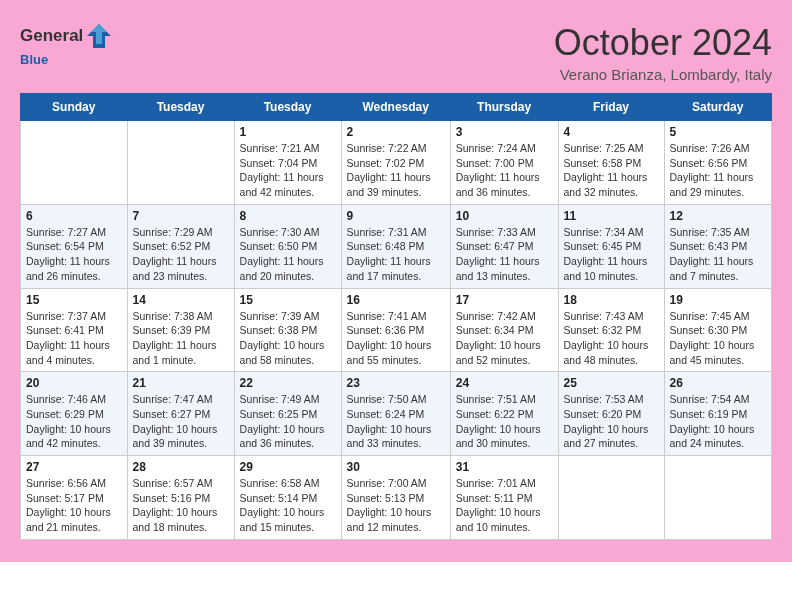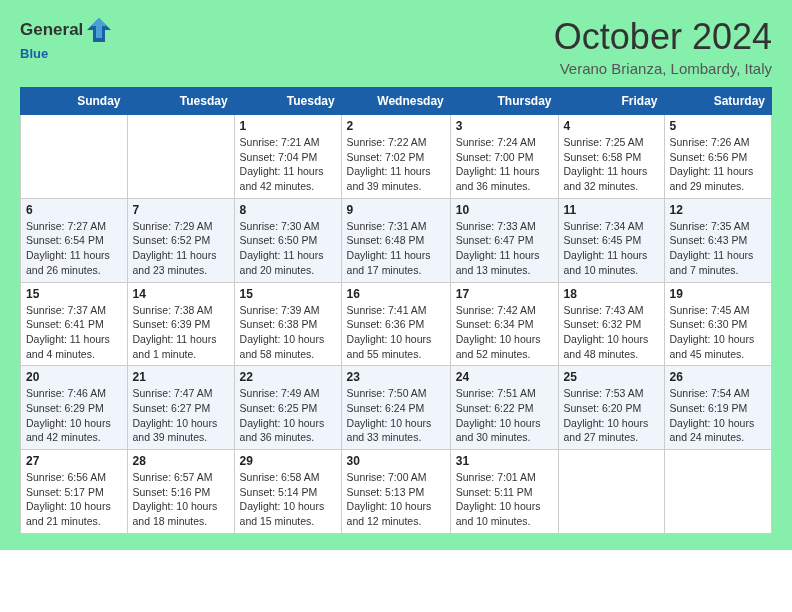--- a/index.html
+++ b/index.html
@@ -4,22 +4,22 @@
   <style>
     * { box-sizing: border-box; margin: 0; padding: 0; }
     body {
       font-family: Arial, sans-serif;
       background: #fff;
       width: 792px;
       min-height: 612px;
     }
     .page {
       width: 792px;
-      padding: 16px 20px;
-      background: #86efac;
+      padding: 22px 20px;
+      background: #f9a8d4;
     }
     .header {
       display: flex;
       align-items: flex-start;
       justify-content: space-between;
       margin-bottom: 10px;
     }
     .logo {
       display: flex;
       align-items: center;
@@ -38,21 +38,21 @@
       margin-top: 2px;
     }
     .calendar {
       width: 100%;
       border-collapse: collapse;
       font-size: 11px;
     }
     .calendar th {
       background: #1a5fa8;
       color: #fff;
-      text-align: right;
+      text-align: center;
       padding: 6px 6px;
       font-size: 12px;
       font-weight: bold;
       border: 1px solid #1a5fa8;
     }
     .calendar td {
       border: 1px solid #ccc;
       vertical-align: top;
       padding: 4px 5px;
       width: 113px;

